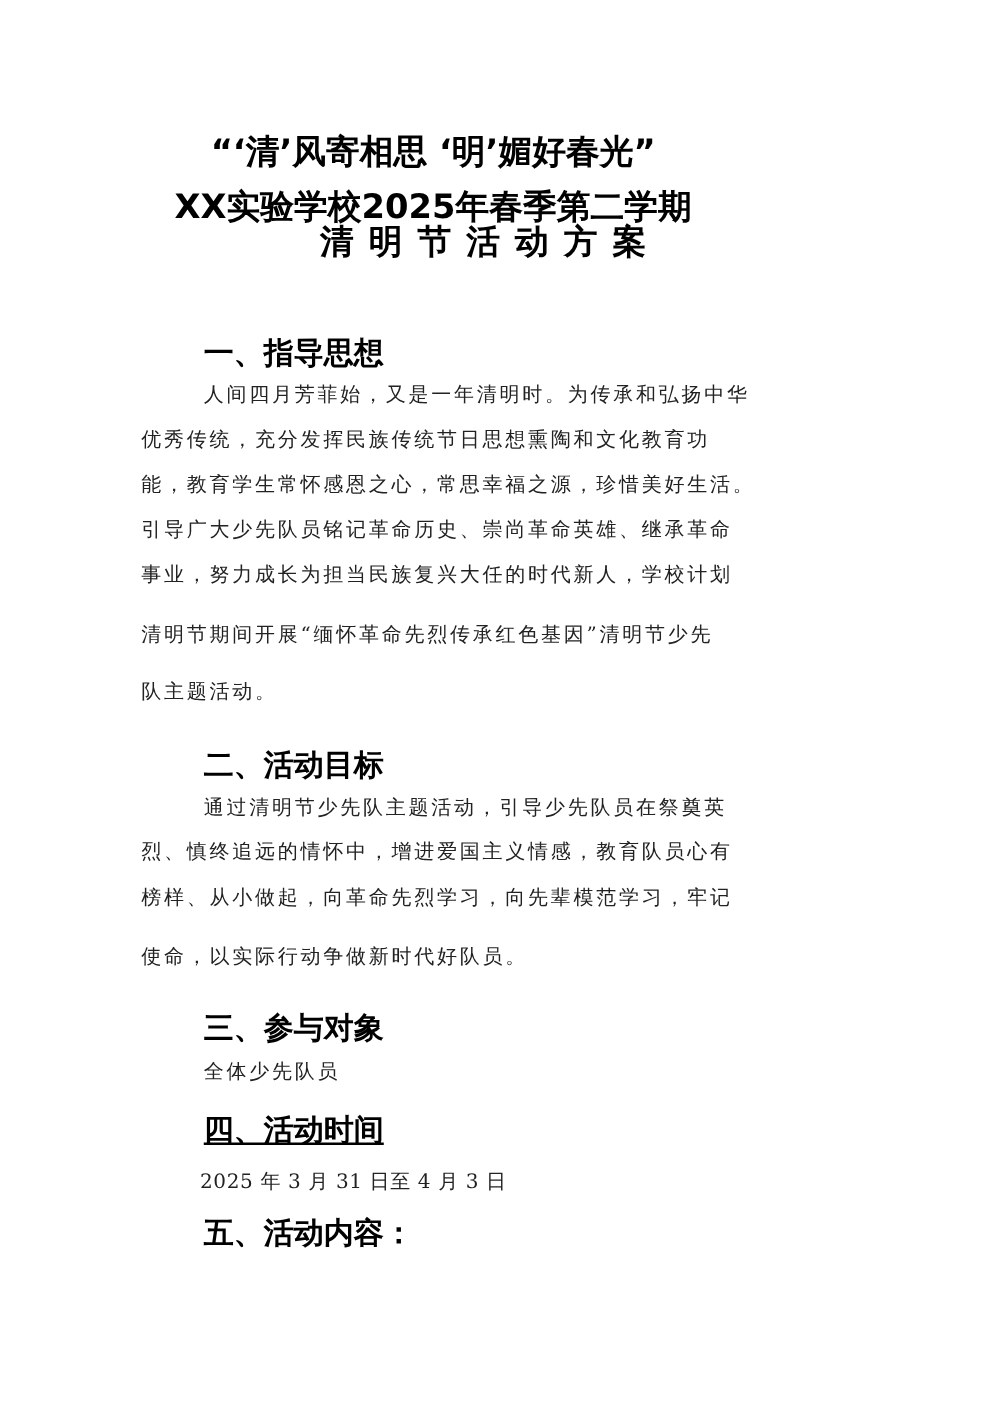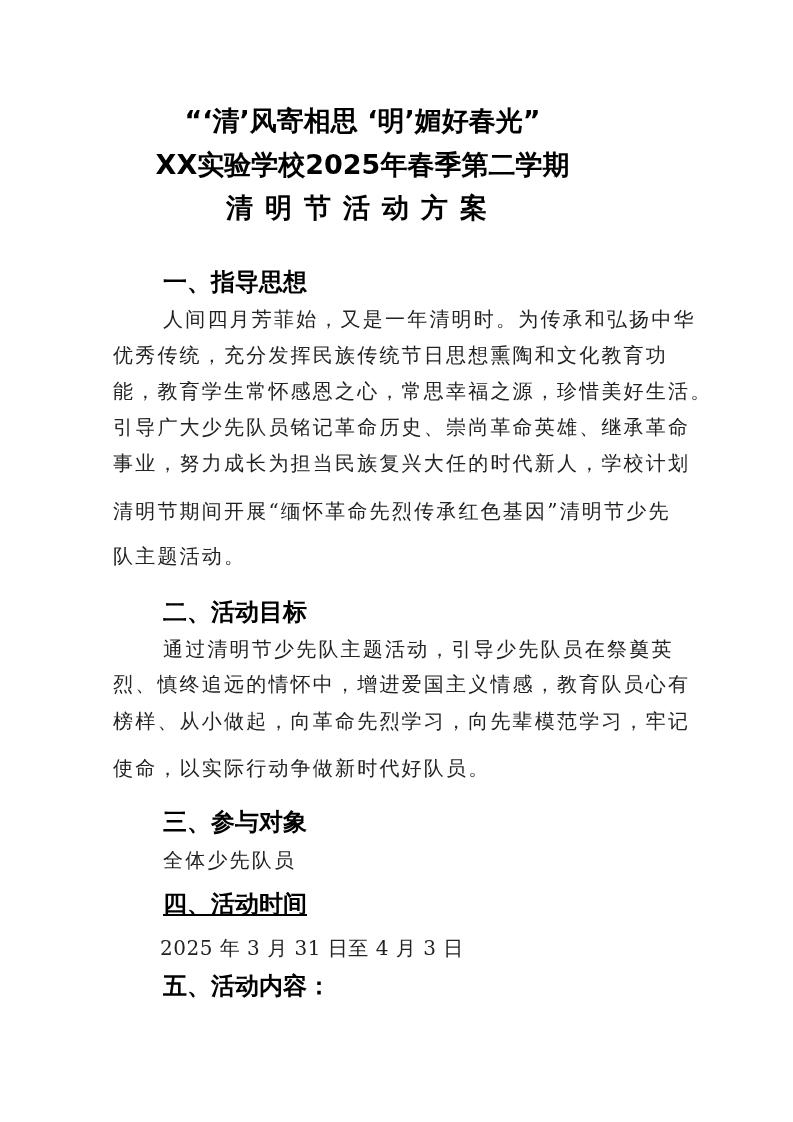--- a/index.html
+++ b/index.html
@@ -1,34 +1,34 @@
 <!DOCTYPE html>
 <html><head>
 <meta charset="utf-8">
 <style>
   html, body { margin: 0; padding: 0; background: #ffffff; }
   body { width: 793px; height: 1122px; position: relative; overflow: hidden;
          font-family: "DejaVu Serif", "Liberation Serif", serif; color: #111; }
   .title { position: absolute; left: 0; width: 693px; text-align: center;
            font-family: "DejaVu Sans", "Liberation Sans", sans-serif; font-weight: bold;
-           font-size: 27px; color: #000; white-space: nowrap; padding-left: 16px; }
+           font-size: 27px; color: #000; white-space: nowrap; }
   .title.spaced { letter-spacing: 12px; }
   .h { position: absolute; left: 163px; font-family: "DejaVu Sans", "Liberation Sans", sans-serif;
        font-weight: bold; font-size: 24px; color: #000; white-space: nowrap; }
-  .line { position: absolute; left: 113px; font-size: 20px; letter-spacing: 2.2px;
+  .line { position: absolute; left: 113px; font-size: 16px; letter-spacing: 2.2px;
           white-space: nowrap; color: #222; }
   .line.indent { left: 163px; }
 </style>
 </head>
 <body>
 
 <div>
   <div class="title" style="top:103px;">“‘清’风寄相思 ‘明’媚好春光”</div>
   <div class="title" style="top:147px;">XX实验学校2025年春季第二学期</div>
-  <div class="title spaced" style="top:190px;">清明节活动方案</div>
+  <div class="title spaced" style="top:175px;margin-left:46px;">清明节活动方案</div>
 
   <div class="h" style="top:266px;">一、指导思想</div>
   <div class="line indent" style="top:306px;">人间四月芳菲始，又是一年清明时。为传承和弘扬中华</div>
   <div class="line" style="top:342px;">优秀传统，充分发挥民族传统节日思想熏陶和文化教育功</div>
   <div class="line" style="top:378px;">能，教育学生常怀感恩之心，常思幸福之源，珍惜美好生活。</div>
   <div class="line" style="top:414px;">引导广大少先队员铭记革命历史、崇尚革命英雄、继承革命</div>
   <div class="line" style="top:450px;">事业，努力成长为担当民族复兴大任的时代新人，学校计划</div>
   <div class="line" style="top:498px;text-align:right;">清明节期间开展“缅怀革命先烈传承红色基因”清明节少先</div>
   <div class="line" style="top:543px;">队主题活动。</div>
 

